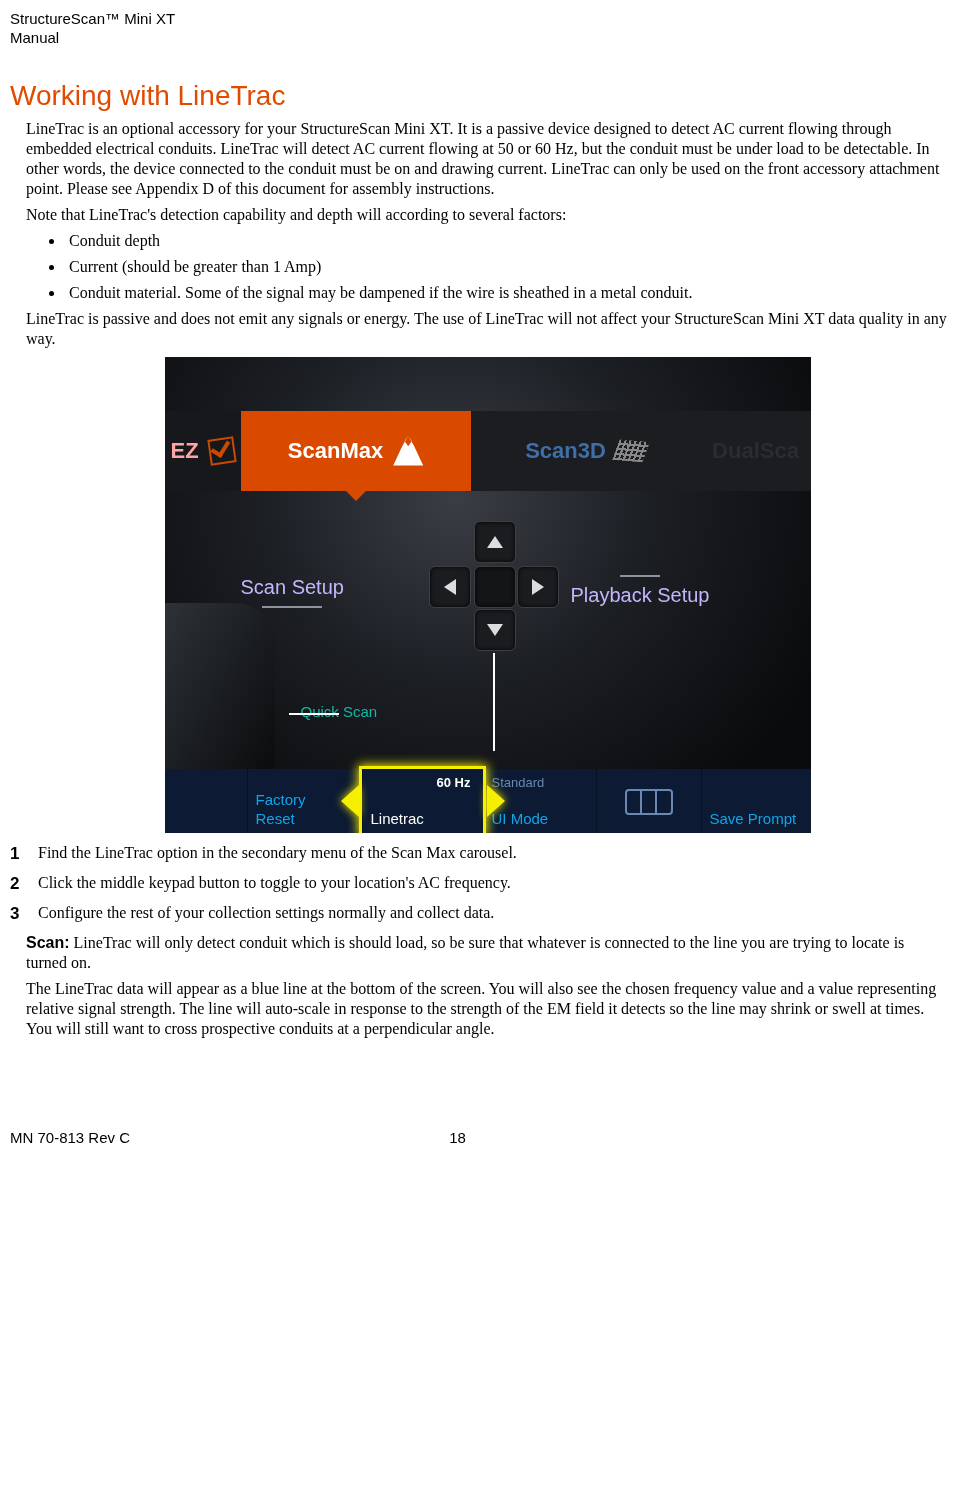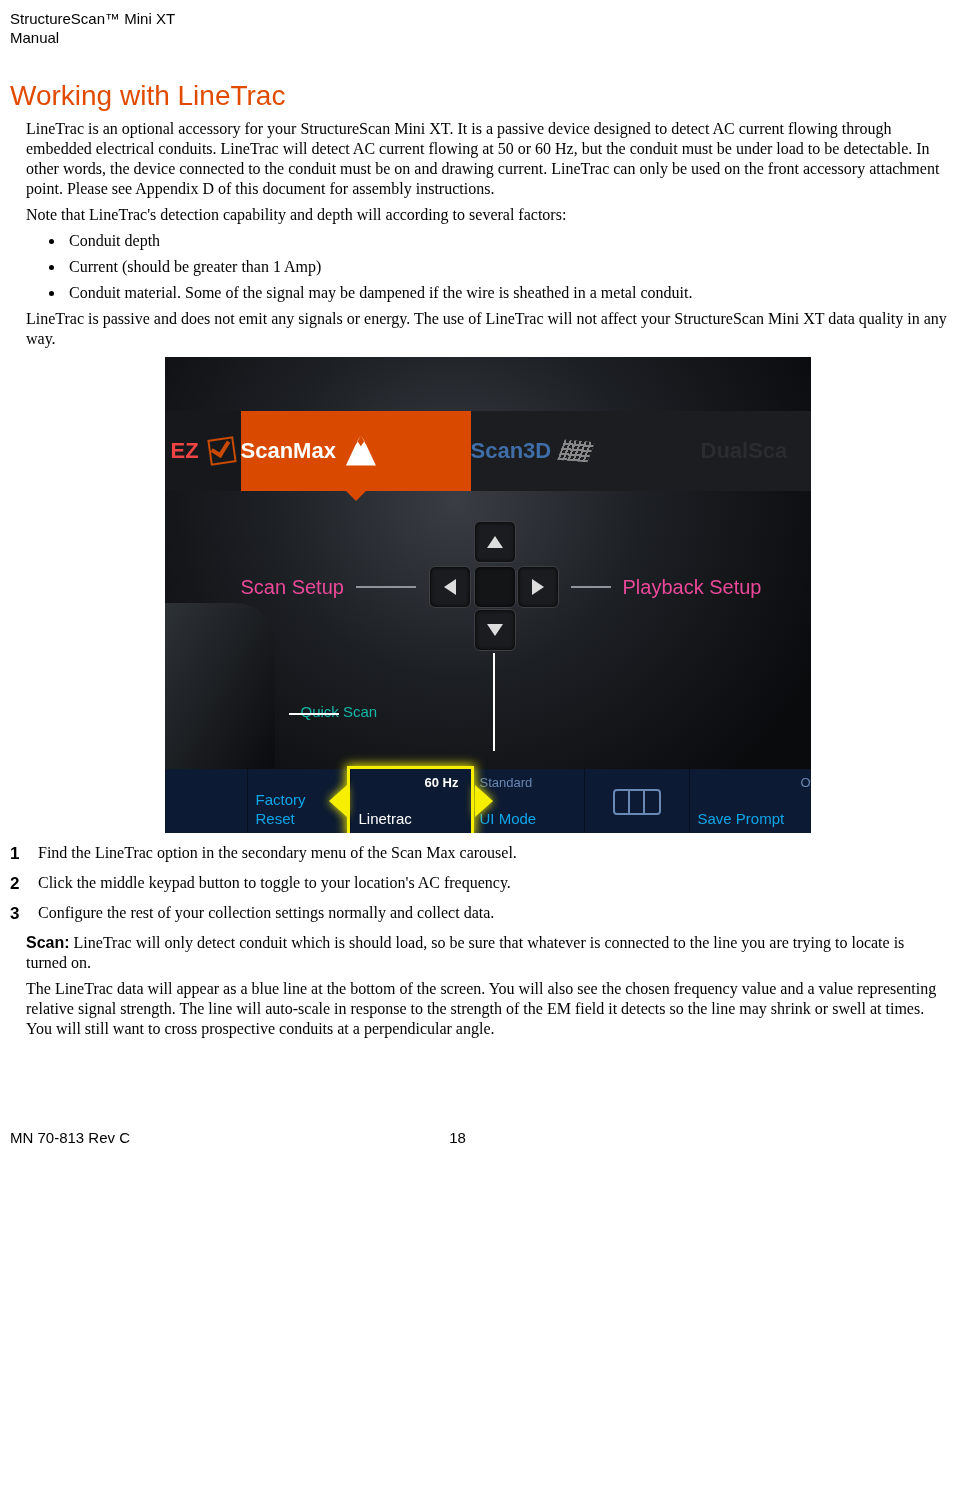--- a/index.html
+++ b/index.html
@@ -40,25 +40,25 @@
     overflow: hidden;
   }
   .fig-bg {
     position: absolute; inset: 0;
     background: radial-gradient(ellipse at 45% 30%, #3a3e44 0%, #1c1f24 38%, #0a0b0d 80%);
   }
   .tabbar {
     position: absolute; left: 0; right: 0; top: 54px; height: 80px; display: flex;
   }
   .tab {
-    flex: 1; display: flex; align-items: center; gap: 10px;
+    flex: 1; display: flex; align-items: center; justify-content: center; gap: 10px;
     font-family: "Segoe UI", Arial, sans-serif; font-weight: 600; font-size: 22px;
     background: #1b1d20; color: #3f6ea8;
   }
-  .tab.ez { flex: 0 0 70px; color: #ef4444; background: #16181b; justify-content: flex-start; padding-left: 6px;}
+  .tab.ez { flex: 0 0 70px; color: #fca5a5; background: #16181b; justify-content: flex-start; padding-left: 6px;}
   .tab.active { background: #d94900; color: #fff; position: relative; }
   .tab.active::after {
     content:""; position: absolute; left: 50%; bottom: -10px; transform: translateX(-50%);
     border-left: 10px solid transparent; border-right: 10px solid transparent; border-top: 10px solid #d94900;
   }
   .tab.dual { flex: 0 0 110px; color: #2a2c30; }
   .person-star {
     width: 30px; height: 30px; background: #fff; position: relative;
     clip-path: polygon(50% 0, 62% 18%, 50% 36%, 38% 18%, 50% 0, 30% 36%, 0 100%, 100% 100%, 70% 36%);
   }
@@ -85,22 +85,22 @@
   }
   .kbtn.up{top:0;left:45px;} .kbtn.down{bottom:0;left:45px;}
   .kbtn.left{top:45px;left:0;} .kbtn.right{top:45px;right:0;}
   .kbtn.center{top:45px;left:45px;background:#141517;}
   .arrow { position:absolute; left:50%; top:50%; transform: translate(-50%,-50%); width:0;height:0; }
   .arrow.up{border-left:8px solid transparent;border-right:8px solid transparent;border-bottom:12px solid #ddd;}
   .arrow.down{border-left:8px solid transparent;border-right:8px solid transparent;border-top:12px solid #ddd;}
   .arrow.left{border-top:8px solid transparent;border-bottom:8px solid transparent;border-right:12px solid #ddd;}
   .arrow.right{border-top:8px solid transparent;border-bottom:8px solid transparent;border-left:12px solid #ddd;}
   .kplabel {
-    position:absolute; color:#ec4899; font-family:"Segoe UI",Arial,sans-serif; font-size:20px;
-    display:flex; align-items:center; gap:12px;
+    position:absolute; color:#c4b5fd; font-family:"Segoe UI",Arial,sans-serif; font-size:20px;
+    display:flex; align-items:center; gap:6px;flex-direction:column;
   }
   .line { background:#8d949c; height:2px; }
   .bottombar {
     position:absolute; left:0; right:0; bottom:0; height:64px; background:#0c1a33;
     display:flex; align-items:stretch;
   }
   .bcell {
     flex:1; border-left:1px solid #06101f; padding:6px 8px 4px 8px;
     font-family:"Segoe UI",Arial,sans-serif; font-size:14px; color:#5f7aa0;
     display:flex; flex-direction:column; justify-content:space-between;
@@ -222,21 +222,21 @@
     <div class="batt-cell bolt"></div>
   </div>
 
   <div class="bottombar">
     <div style="flex:0 0 82px"></div>
     <div class="bcell" style="flex:0 0 86px">
       <div class="top"></div>
       <div class="bot" style="white-space:pre-line">Factory
 Reset</div>
     </div>
-    <div class="bcell linetrac" style="flex:0 0 104px; position:relative;">
+    <div class="bcell linetrac" style="flex:0 0 104px; position:relative;margin-left:12px;">
       <div class="navchev left"></div>
       <div class="navchev right"></div>
       <div class="top">60 Hz</div>
       <div class="bot">Linetrac</div>
     </div>
     <div class="bcell" style="flex:0 0 96px">
       <div class="top">Standard</div>
       <div class="bot">UI Mode</div>
     </div>
     <div class="bcell" style="flex:0 0 88px; align-items:center; justify-content:center;">

